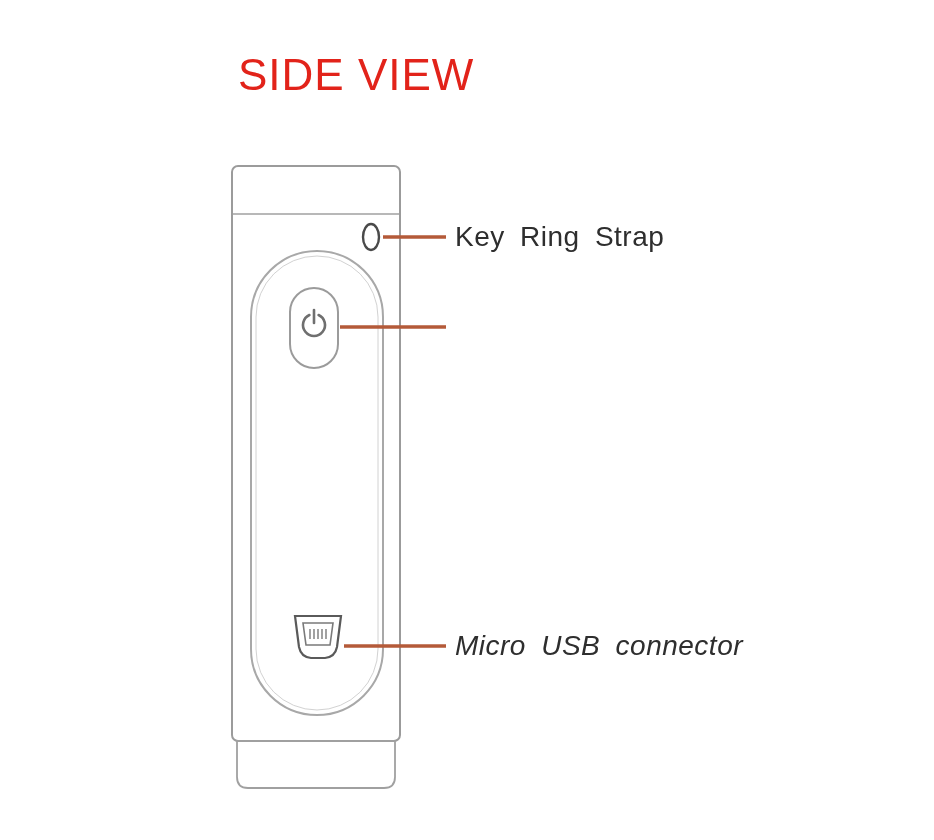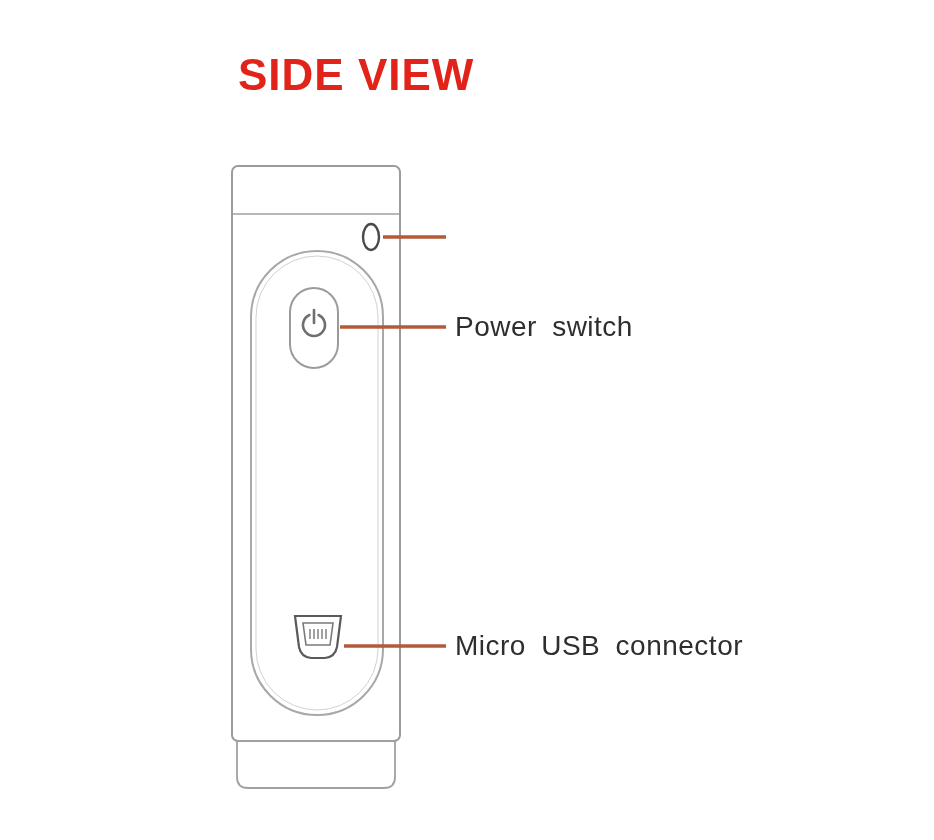--- a/index.html
+++ b/index.html
@@ -13,42 +13,42 @@
     height: 840px;
     background: #ffffff;
     font-family: "Liberation Sans", sans-serif;
     overflow: hidden;
   }
   .page-title {
     position: absolute;
     left: 238px;
     top: 50px;
     font-size: 44px;
-    font-weight: 700;
+    font-weight: 400;
     color: #e2231a;
     letter-spacing: 1px;
     white-space: nowrap;
   }
   .diagram-svg {
     position: absolute;
     left: 0;
     top: 0;
   }
   .callout-label {
     position: absolute;
     color: #2e2e2e;
     font-size: 28px;
     letter-spacing: 0.5px;
     word-spacing: 7px;
     white-space: nowrap;
     line-height: 36px;
   }
   .label-key-ring { left: 455px; top: 219px; }
   .label-power    { left: 455px; top: 309px; }
-  .label-usb      { left: 455px; top: 628px; }
+  .label-usb      { left: 455px; top: 628px; font-style: italic; }
   .label-usb span { display: block; }
 </style>
 </head>
 <body>
 
 <div class="canvas">
 
   <div class="page-title">SIDE VIEW</div>
 
   <svg class="diagram-svg" width="934" height="840" viewBox="0 0 934 840">
@@ -82,20 +82,20 @@
         <line x1="322" y1="629" x2="322" y2="639"></line>
         <line x1="326" y1="629" x2="326" y2="639"></line>
       </g>
     </g>
 
     <line x1="383" y1="237" x2="446" y2="237" stroke-width="3.6" stroke="#b45a39"></line>
     <line x1="340" y1="327" x2="446" y2="327" stroke-width="3.6" stroke="#b45a39"></line>
     <line x1="344" y1="646" x2="446" y2="646" stroke-width="3.6" stroke="#b45a39"></line>
   </svg>
 
+  <div class="callout-label label-key-ring">Key Ring Strap</div>
 
-  <div class="callout-label label-power">Power switch</div>
 
   <div class="callout-label label-usb">
     <span>Micro USB connector</span>
   </div>
 
 </div>
 
 </body></html>

